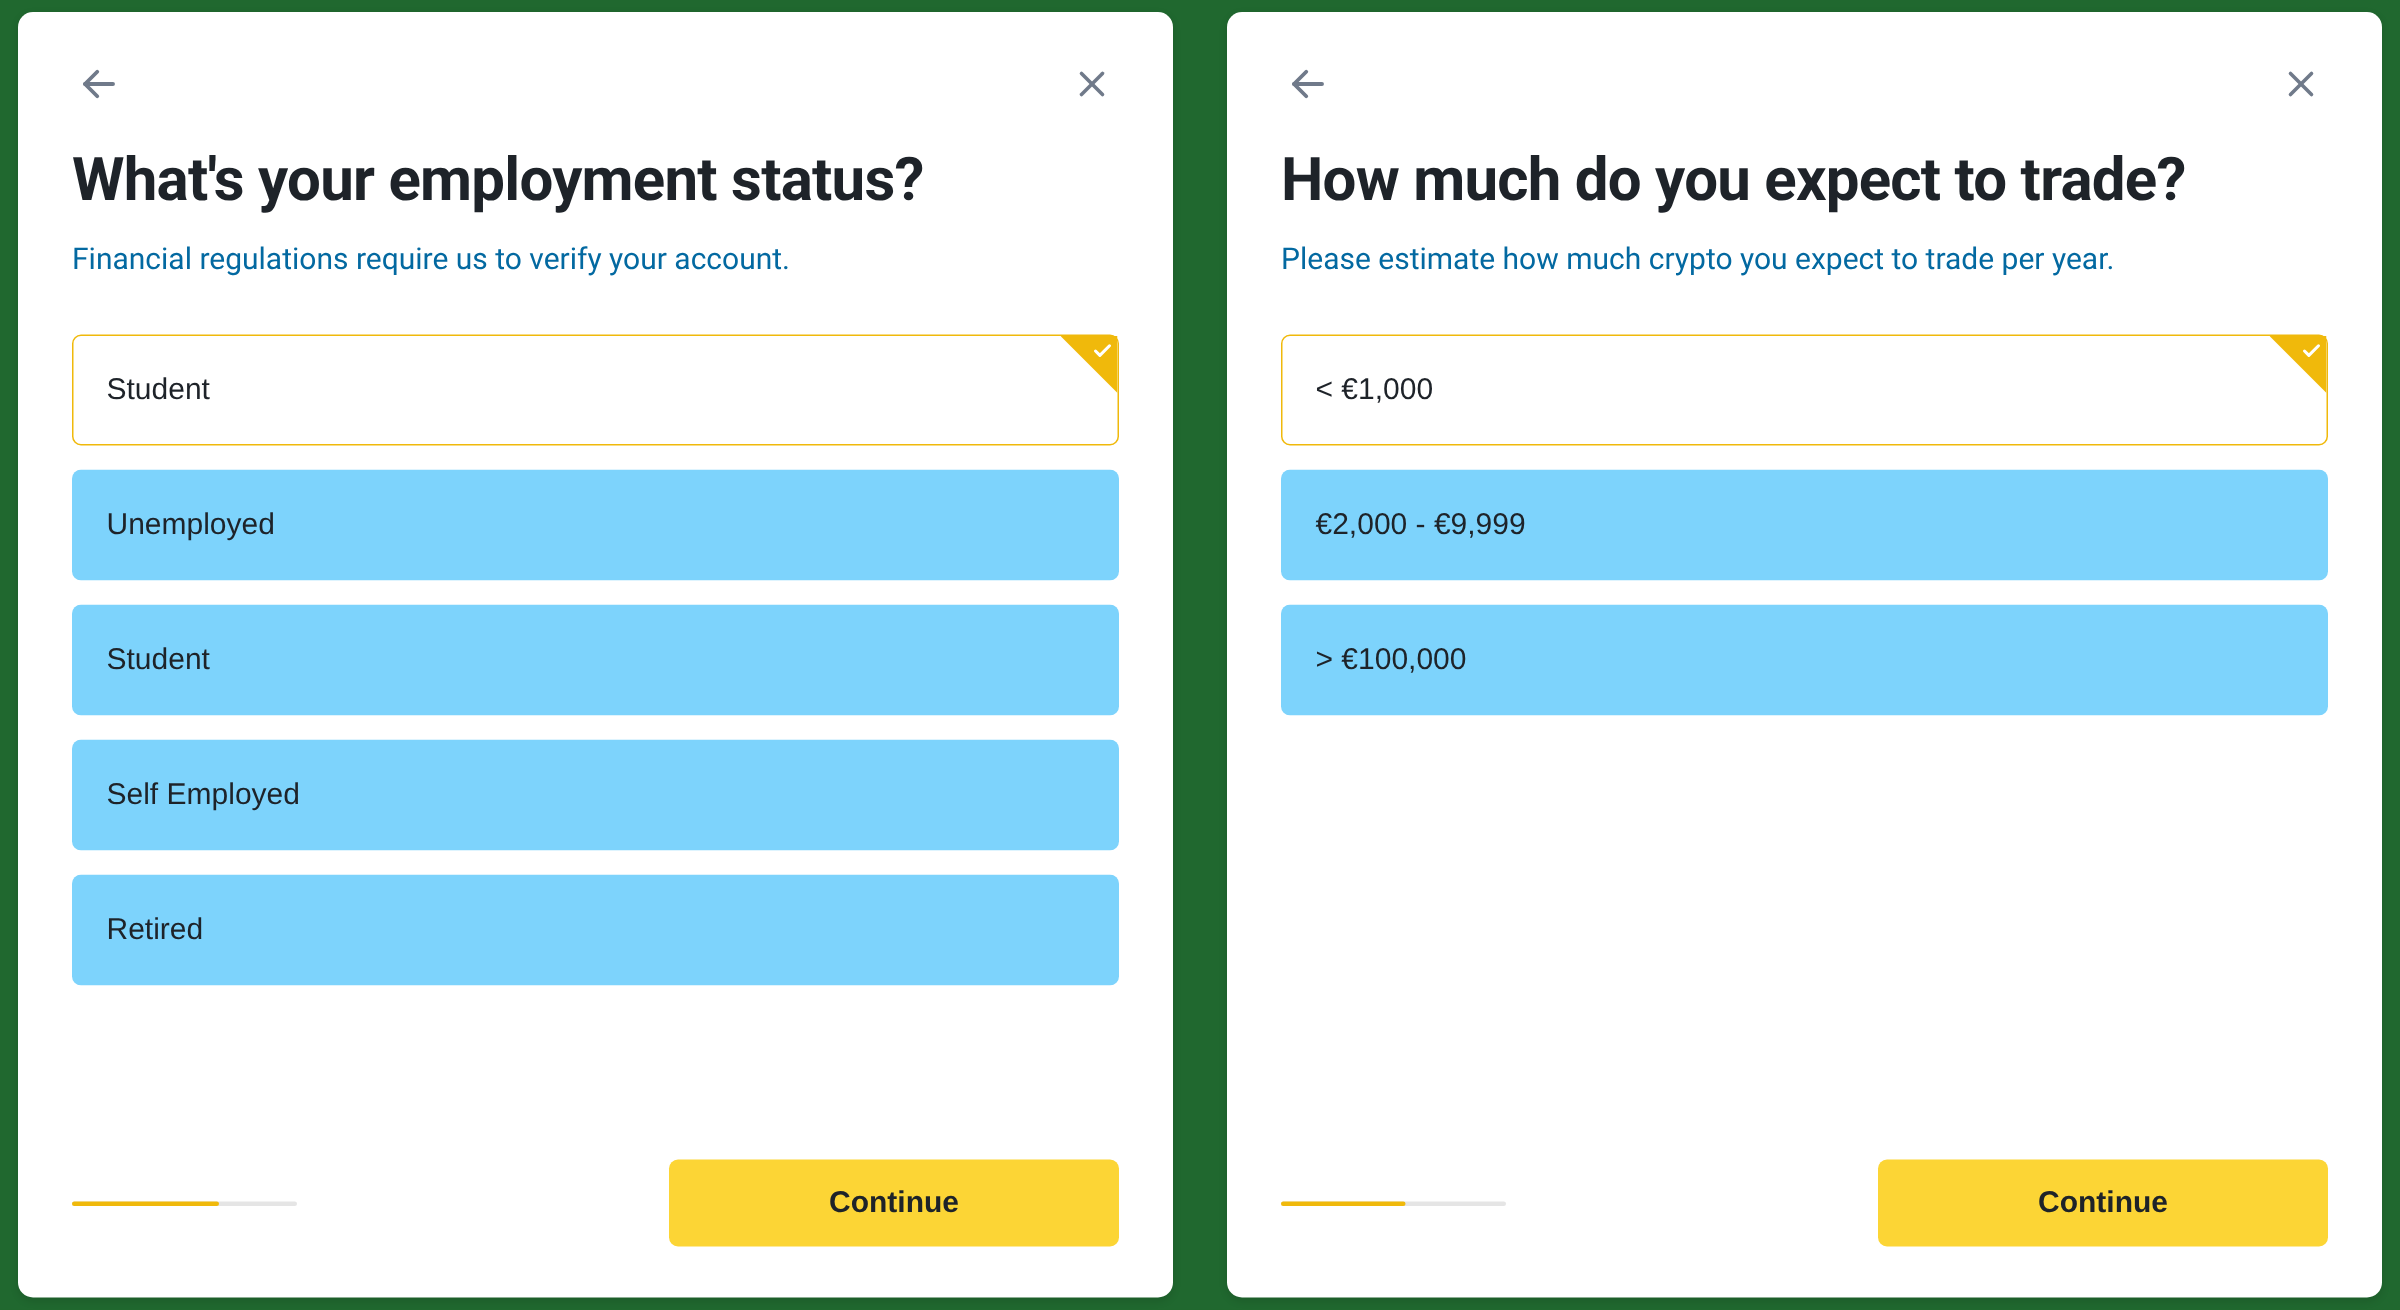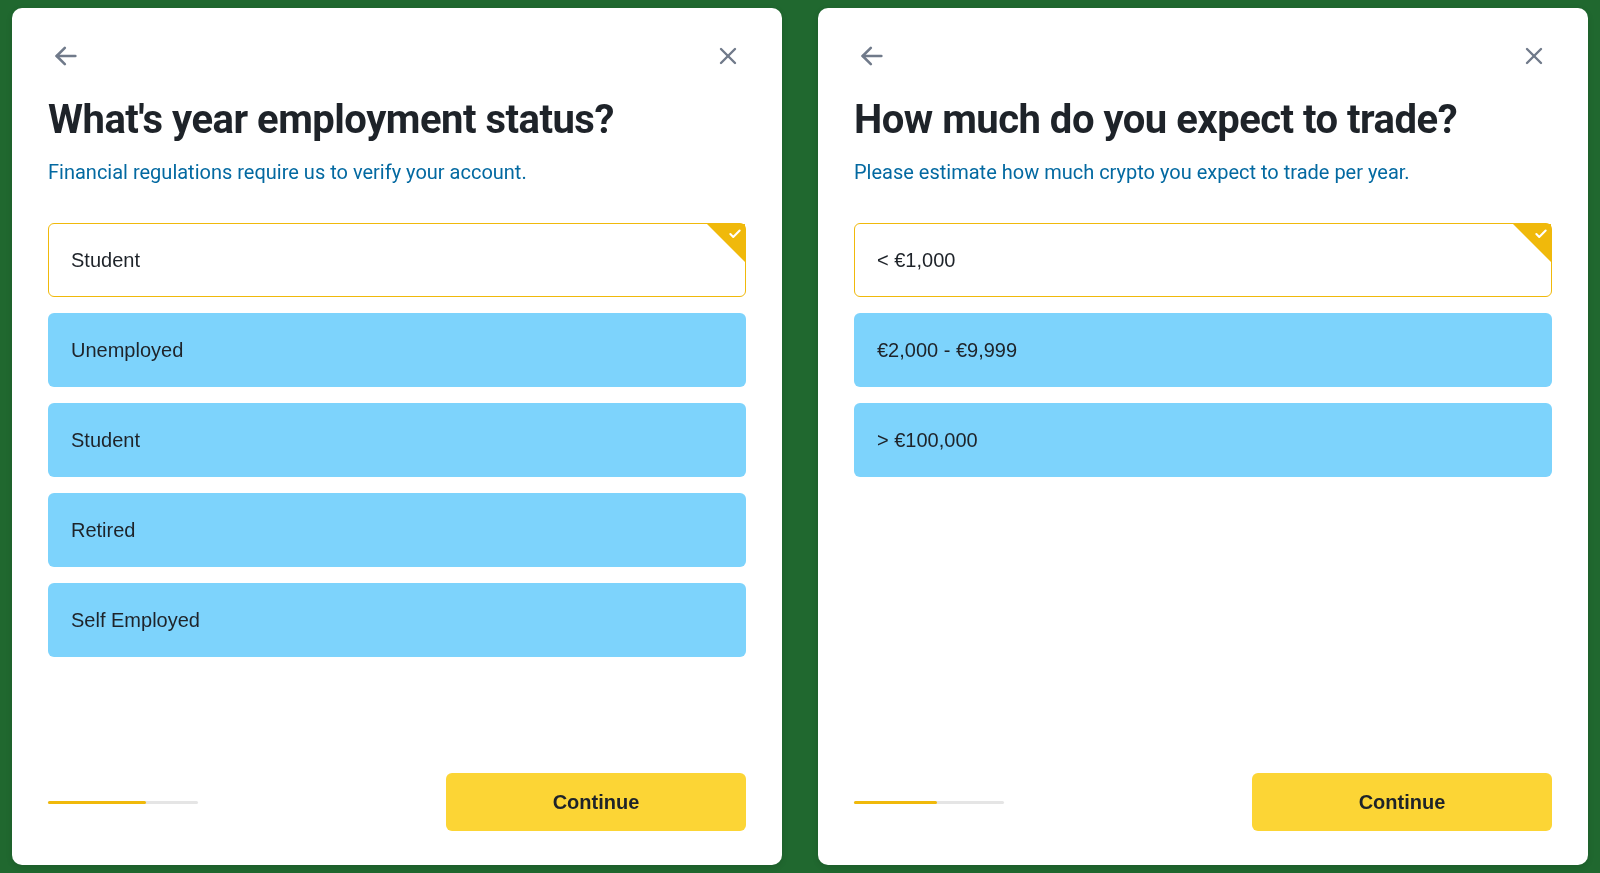--- a/index.html
+++ b/index.html
@@ -159,43 +159,43 @@
       <button class="icon-btn">
         <span>
           <svg width="24" height="24" viewBox="0 0 24 24" fill="none" stroke="currentColor" stroke-width="2.4" stroke-linecap="round">
               <line x1="5" y1="5" x2="19" y2="19"></line>
               <line x1="19" y1="5" x2="5" y2="19"></line>
             </svg>
         </span>
       </button>
     </div>
 
-    <h1 class="title">What's year employment status?</h1>
+    <h1 class="title">What's your employment status?</h1>
     <p class="subtitle">Financial regulations require us to verify your account.</p>
 
     <div class="options">
       <button class="option selected">
         <span>Student</span>
         <span class="corner-check">
           <svg viewBox="0 0 24 24" fill="none" stroke="#ffffff" stroke-width="3.5" stroke-linecap="round" stroke-linejoin="round">
               <polyline points="4 12 9 17 20 6"></polyline>
             </svg>
         </span>
       </button>
       <button class="option">
         <span>Unemployed</span>
       </button>
       <button class="option">
         <span>Student</span>
       </button>
       <button class="option">
+        <span>Self Employed</span>
+      </button>
+      <button class="option">
         <span>Retired</span>
-      </button>
-      <button class="option">
-        <span>Self Employed</span>
       </button>
     </div>
 
     <div class="footer">
       <div class="progress">
         <div class="progress-fill" style="width:65%"></div>
       </div>
       <button class="continue-btn">Continue</button>
     </div>
   </div>

